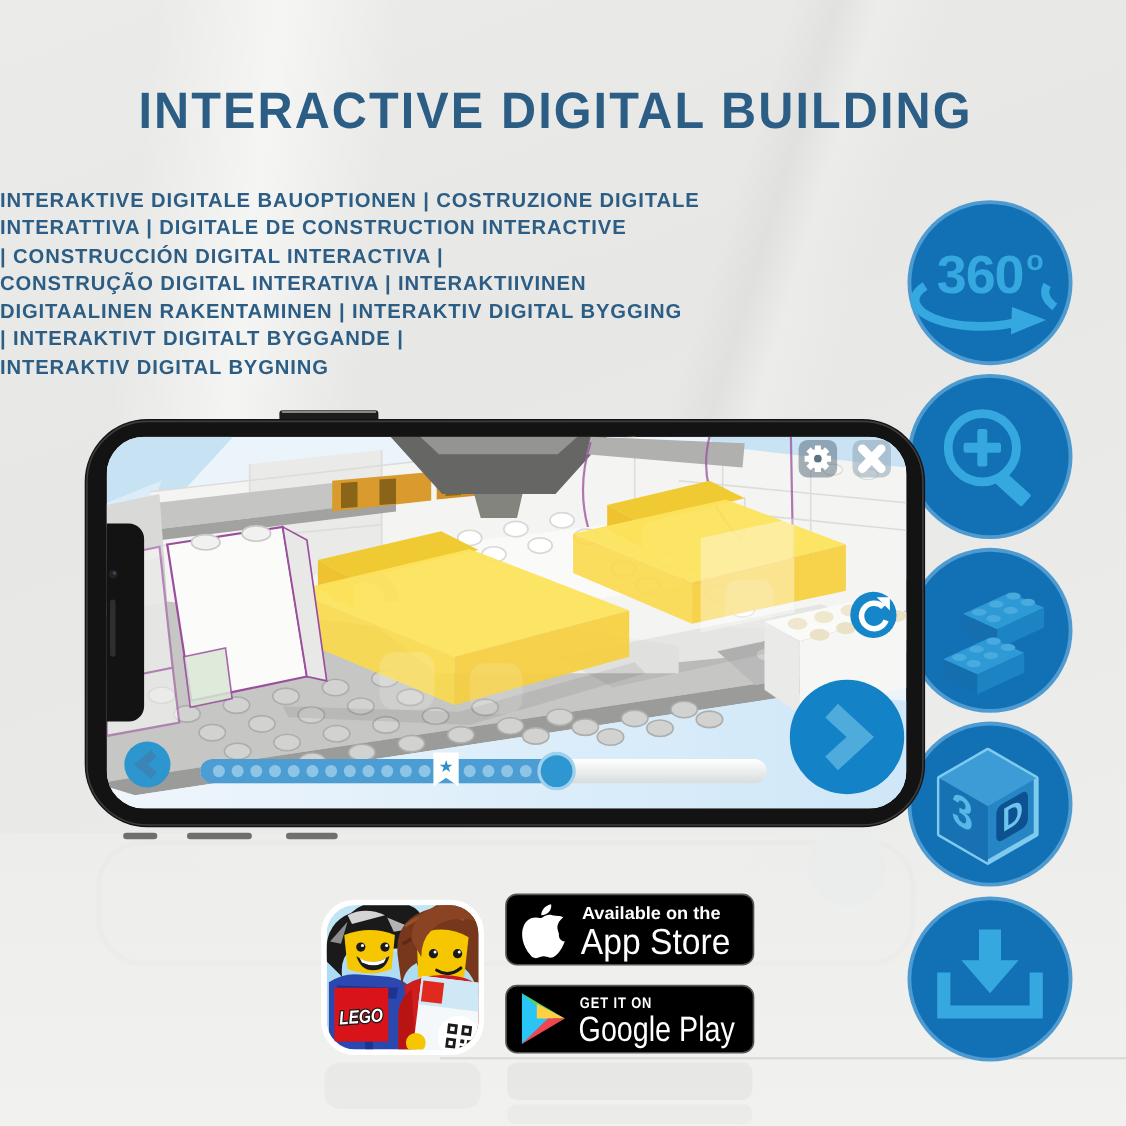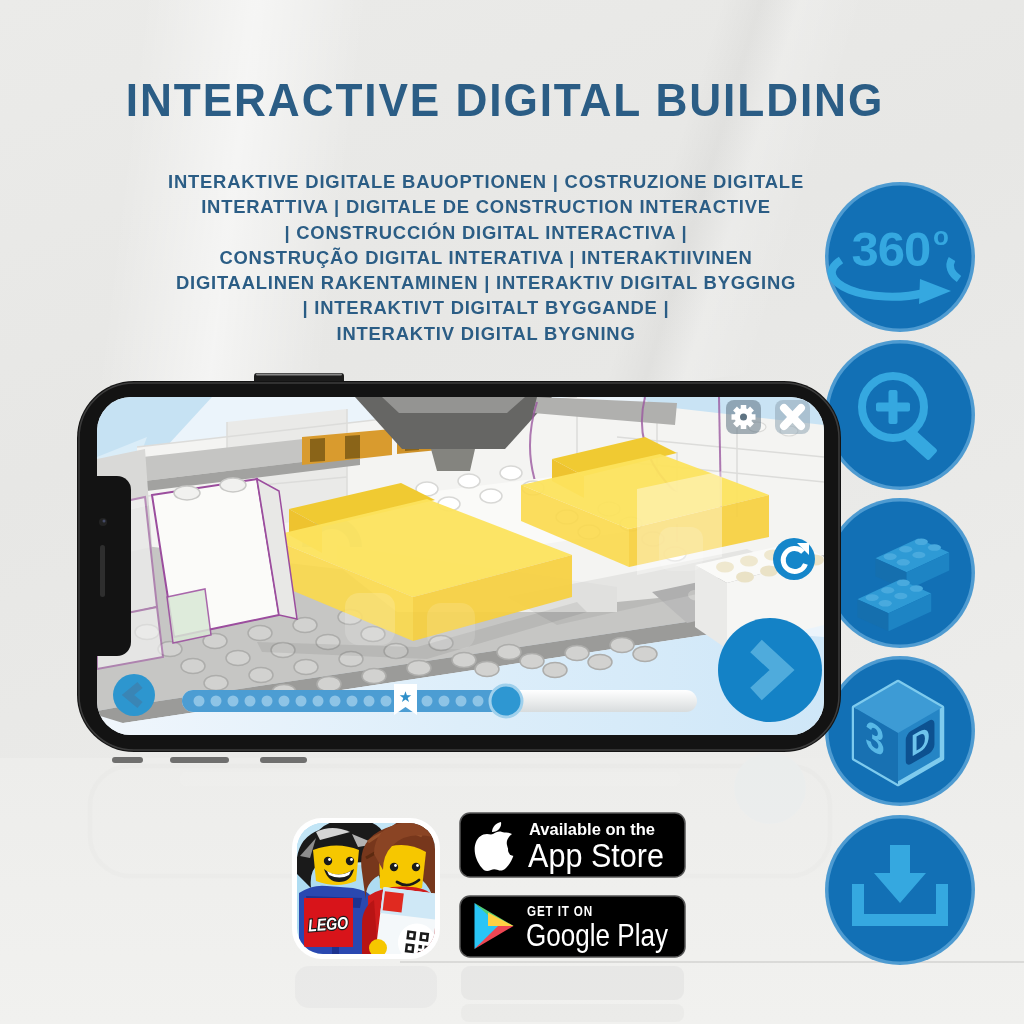--- a/index.html
+++ b/index.html
@@ -3,21 +3,21 @@
 <meta charset="utf-8">
 <style>
   html,body{margin:0;padding:0;}
   body{width:1024px;height:1024px;position:relative;overflow:hidden;
        font-family:"Liberation Sans", sans-serif;
        background:linear-gradient(160deg,#ebebe9 0%,#e7e7e5 35%,#eaeae8 60%,#f0f0ee 100%);}
   .abs{position:absolute;}
   h1{position:absolute;left:0;top:73px;width:1010px;text-align:center;margin:0;
      font-size:46.5px;font-weight:bold;color:#2b5d85;letter-spacing:2px;
      transform:scaleX(0.95);transform-origin:center;}
-  .sub{position:absolute;left:0;top:169px;width:972px;text-align:center;
+  .sub{position:absolute;left:0;top:169px;width:972px;
      font-size:18.4px;font-weight:bold;color:#2b5d85;line-height:25.3px;letter-spacing:0.8px;}
 </style>
 </head>
 <body>
 
 <div class="abs" style="left:-200px;top:-300px;width:900px;height:700px;background:linear-gradient(115deg,rgba(255,255,255,0) 40%,rgba(255,255,255,0.55) 50%,rgba(255,255,255,0) 60%);transform:rotate(-18deg);"></div>
 
 <div class="abs" style="left:430px;top:0px;width:520px;height:380px;background:linear-gradient(115deg,rgba(0,0,0,0) 46%,rgba(0,0,0,0.03) 52%,rgba(255,255,255,0.18) 58%,rgba(0,0,0,0) 68%);transform:rotate(-8deg);"></div>
 
 <div class="abs" style="left:0;top:758px;width:1024px;height:266px;background:linear-gradient(180deg,#ededeb,#f1f1ef);"></div>

